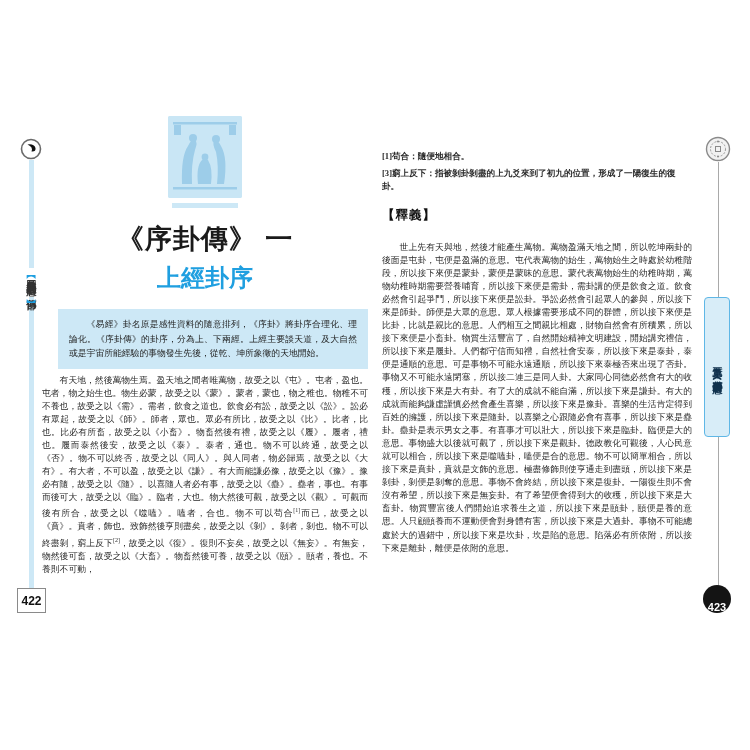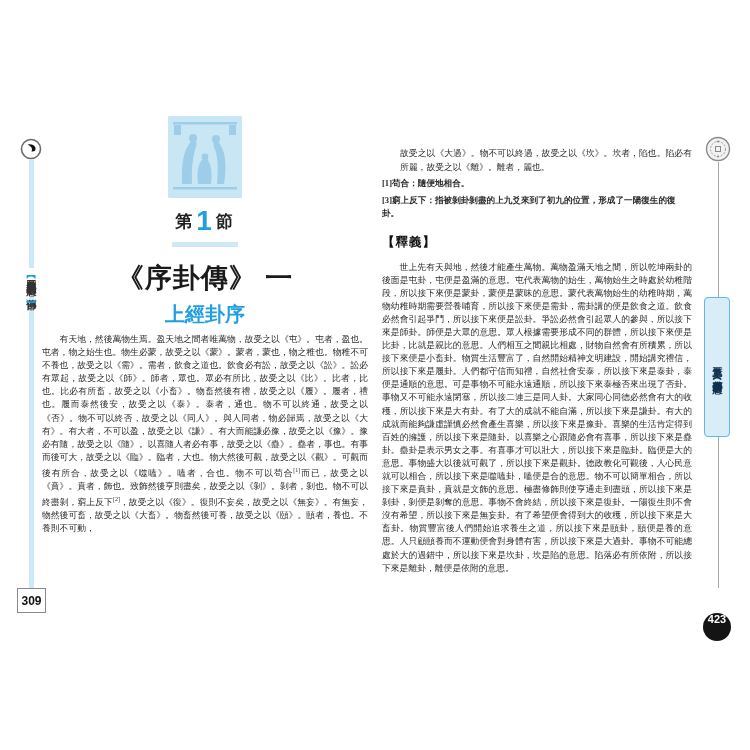--- a/index.html
+++ b/index.html
@@ -32,107 +32,104 @@
   .r-rail-chapter{
     position:absolute;left:704px;top:297px;width:24px;height:138px;
     background:#d8edf8;border:1px solid #5fb7e6;border-radius:4px;
     writing-mode:vertical-rl;text-orientation:upright;
     display:flex;align-items:center;justify-content:center;
     font-size:10px;font-weight:bold;color:#10324e;letter-spacing:0.5px;
   }
   .r-page-circle{
     position:absolute;left:703px;top:585px;width:28px;height:28px;border-radius:50%;
     background:#141414;color:#fff;font-size:11px;font-weight:bold;
-    display:flex;align-items:flex-start;justify-content:center;margin-top:28px;
+    display:flex;align-items:flex-end;justify-content:center;
   }
 
   
   .left-main{position:absolute;left:42px;top:116px;width:326px;}
   .illus{width:74px;height:82px;margin:0 auto;background:#c9e6f5;border-radius:2px;display:block;}
   .section-label{margin-top:7px;text-align:center;font-weight:bold;color:#222;font-size:17px;letter-spacing:2px;}
   .section-label .num{color:#1f9fe0;font-size:28px;font-weight:bold;vertical-align:-3px;padding:0 2px;}
   .section-bar{width:66px;height:5px;background:#cde8f6;margin:5px auto 0;}
   .main-title{margin-top:13px;text-align:center;font-size:27px;font-weight:bold;color:#1a1a1a;letter-spacing:1px;}
-  .sub-title{margin-top:5px;text-align:center;font-size:20px;font-weight:bold;color:#1f9fe0;}
+  .sub-title{margin-top:5px;text-align:center;font-size:24px;font-weight:bold;color:#1f9fe0;}
   .intro-box{
     margin:15px 0 0 16px;background:#cde8f6;padding:8px 11px;
     font-size:8.8px;line-height:14.5px;color:#222;text-align:justify;text-indent:2em;
   }
   .blk-heading{margin-top:13px;font-size:12.5px;font-weight:bold;color:#111;letter-spacing:1px;}
   .orig-text{
     margin-top:5px;font-size:8.8px;line-height:13.1px;color:#2a2a2a;
     text-align:justify;text-indent:2em;
   }
   .sup{font-size:6px;vertical-align:super;}
 
   
   .right-main{position:absolute;left:382px;top:147px;width:310px;}
   .orig-cont{
     padding-left:18px;font-size:8.8px;line-height:13.5px;color:#2a2a2a;text-align:justify;
   }
   .note-line{margin-top:3px;font-size:8.6px;line-height:13.5px;color:#2a2a2a;font-weight:bold;}
   .interp-text{
-    margin-top:10px;font-size:8.8px;line-height:13.1px;color:#2a2a2a;
+    margin-top:17px;font-size:8.8px;line-height:13.1px;color:#2a2a2a;
     text-align:justify;text-indent:2em;
   }
 </style>
 </head>
 <body>
 
 <div>
 
   <span class="l-rail-logo">
     <svg width="22" height="22" viewBox="0 0 22 22">
       <circle cx="11" cy="11" r="9.5" fill="#ffffff" stroke="#6a6a6a" stroke-width="1.6"></circle>
       <path d="M7.5 6.5 Q14 5.5 15.5 10 Q16 14 11.5 13.5 Q13.5 9 7.5 6.5 Z" fill="#111111"></path>
     </svg>
   </span>
   <div class="l-rail-line"></div>
   <div class="l-rail-title">
     <span class="brk">【</span><span>圖解易經的智慧‧傳部</span><span class="brk">】</span>
   </div>
   <div class="l-page-box">
-    <span>309</span>
+    <span>422</span>
   </div>
 
   <div class="left-main">
 
     <svg class="illus" viewBox="0 0 74 82">
       <rect x="0" y="0" width="74" height="82" fill="#c9e6f5"></rect>
       <rect x="5" y="6" width="64" height="2.5" fill="#9dcde9"></rect>
       <rect x="5" y="71" width="64" height="2.5" fill="#9dcde9"></rect>
       <rect x="6" y="9" width="7" height="10" fill="#9dcde9"></rect>
       <rect x="61" y="9" width="7" height="10" fill="#9dcde9"></rect>
       <path d="M14 68 Q13 40 20 30 Q24 22 27 24 Q30 26 27 34 Q23 48 24 68 Z" fill="#9dcde9"></path>
       <path d="M56 68 Q60 42 53 30 Q49 22 46 25 Q44 28 48 36 Q51 50 49 68 Z" fill="#9dcde9"></path>
       <path d="M30 68 Q28 50 34 44 Q37 40 40 44 Q45 52 43 68 Z" fill="#9dcde9"></path>
       <circle cx="25" cy="22" r="4" fill="#9dcde9"></circle>
       <circle cx="48" cy="23" r="4" fill="#9dcde9"></circle>
       <circle cx="37" cy="41" r="3.4" fill="#9dcde9"></circle>
     </svg>
 
-    <div class="section-label">
-      <span>第</span><span class="num">1</span><span>節</span>
-    </div>
     <div class="section-bar"></div>
 
     <div class="main-title">《序卦傳》 一</div>
     <div class="sub-title serif">上經卦序</div>
 
+    <div class="intro-box serif">《易經》卦名原是感性資料的隨意排列，《序卦》將卦序合理化、理論化。《序卦傳》的卦序，分為上、下兩經。上經主要談天道，及大自然或是宇宙所能經驗的事物發生先後，從乾、坤所象徵的天地開始。</div>
 
     <div class="orig-text serif">
       <span>有天地，然後萬物生焉。盈天地之間者唯萬物，故受之以《屯》。屯者，盈也。屯者，物之始生也。物生必蒙，故受之以《蒙》。蒙者，蒙也，物之稚也。物稚不可不養也，故受之以《需》。需者，飲食之道也。飲食必有訟，故受之以《訟》。訟必有眾起，故受之以《師》。師者，眾也。眾必有所比，故受之以《比》。比者，比也。比必有所畜，故受之以《小畜》。物畜然後有禮，故受之以《履》。履者，禮也。履而泰然後安，故受之以《泰》。泰者，通也。物不可以終通，故受之以《否》。物不可以終否，故受之以《同人》。與人同者，物必歸焉，故受之以《大有》。有大者，不可以盈，故受之以《謙》。有大而能謙必豫，故受之以《豫》。豫必有隨，故受之以《隨》。以喜隨人者必有事，故受之以《蠱》。蠱者，事也。有事而後可大，故受之以《臨》。臨者，大也。物大然後可觀，故受之以《觀》。可觀而後有所合，故受之以《噬嗑》。嗑者，合也。物不可以苟合</span><span class="sup">[1]</span><span>而已，故受之以《賁》。賁者，飾也。致飾然後亨則盡矣，故受之以《剝》。剝者，剝也。物不可以終盡剝，窮上反下</span><span class="sup">[2]</span><span>，故受之以《復》。復則不妄矣，故受之以《無妄》。有無妄，物然後可畜，故受之以《大畜》。物畜然後可養，故受之以《頤》。頤者，養也。不養則不可動，</span>
     </div>
   </div>
 </div>
 
 <div>
 
   <div class="right-main">
-    <div class="orig-cont serif">故受之以《大過》。物不可以終過，故受之以《坎》。坎者，陷也。陷必有所麗，故受之以《離》。離者，麗也。</div>
 
     <div class="note-line serif">[1]苟合：隨便地相合。</div>
     <div class="note-line serif">[3]窮上反下：指被剝卦剝盡的上九爻來到了初九的位置，形成了一陽復生的復卦。</div>
 
     <div class="blk-heading">【釋義】</div>
     <div class="interp-text serif">世上先有天與地，然後才能產生萬物。萬物盈滿天地之間，所以乾坤兩卦的後面是屯卦，屯便是盈滿的意思。屯代表萬物的始生，萬物始生之時處於幼稚階段，所以接下來便是蒙卦，蒙便是蒙昧的意思。蒙代表萬物始生的幼稚時期，萬物幼稚時期需要營養哺育，所以接下來便是需卦，需卦講的便是飲食之道。飲食必然會引起爭鬥，所以接下來便是訟卦。爭訟必然會引起眾人的參與，所以接下來是師卦。師便是大眾的意思。眾人根據需要形成不同的群體，所以接下來便是比卦，比就是親比的意思。人們相互之間親比相處，財物自然會有所積累，所以接下來便是小畜卦。物質生活豐富了，自然開始精神文明建設，開始講究禮信，所以接下來是履卦。人們都守信而知禮，自然社會安泰，所以接下來是泰卦，泰便是通順的意思。可是事物不可能永遠通順，所以接下來泰極否來出現了否卦。事物又不可能永遠閉塞，所以接二連三是同人卦。大家同心同德必然會有大的收穫，所以接下來是大有卦。有了大的成就不能自滿，所以接下來是謙卦。有大的成就而能夠謙虛謹慎必然會產生喜樂，所以接下來是豫卦。喜樂的生活肯定得到百姓的擁護，所以接下來是隨卦。以喜樂之心跟隨必會有喜事，所以接下來是蠱卦。蠱卦是表示男女之事。有喜事才可以壯大，所以接下來是臨卦。臨便是大的意思。事物盛大以後就可觀了，所以接下來是觀卦。德政教化可觀後，人心民意就可以相合，所以接下來是噬嗑卦，嗑便是合的意思。物不可以簡單相合，所以接下來是賁卦，賁就是文飾的意思。極盡修飾則使亨通走到盡頭，所以接下來是剝卦，剝便是剝奪的意思。事物不會終結，所以接下來是復卦。一陽復生則不會沒有希望，所以接下來是無妄卦。有了希望便會得到大的收穫，所以接下來是大畜卦。物質豐富後人們開始追求養生之道，所以接下來是頤卦，頤便是養的意思。人只顧頤養而不運動便會對身體有害，所以接下來是大過卦。事物不可能總處於大的過錯中，所以接下來是坎卦，坎是陷的意思。陷落必有所依附，所以接下來是離卦，離便是依附的意思。</div>
   </div>
 
   <span class="r-rail-seal">
     <svg width="26" height="26" viewBox="0 0 26 26">

